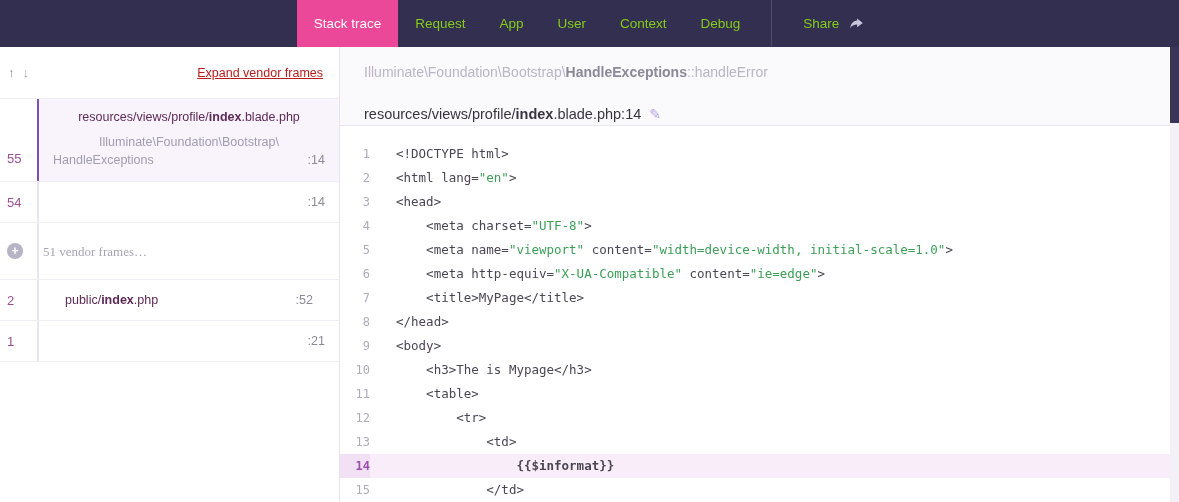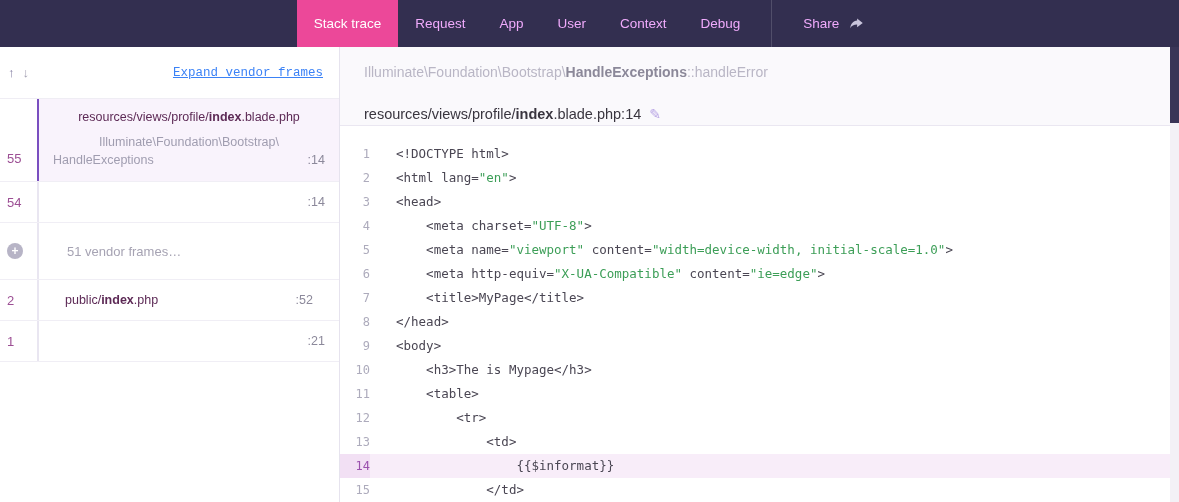--- a/index.html
+++ b/index.html
@@ -16,21 +16,21 @@
   .navbar {
     position: absolute; top: 0; left: 0; right: 0; height: 47px;
     background: #332f50;
     display: flex; justify-content: center;
     z-index: 10;
   }
   .nav-tabs { display: flex; align-items: stretch; }
   .tab {
     display: flex; align-items: center;
     padding: 0 17px;
-    font-size: 13.5px; color: #f0abfc;
+    font-size: 13.5px; color: #84cc16;
     cursor: pointer; white-space: nowrap;
   }
   .tab.active { background: #ec4899; color: #ffffff; }
   .nav-divider { width: 1px; background: rgba(255,255,255,0.15); margin: 0 14px; }
   .tab.share { gap: 9px; }
   .share-svg { width: 17px; height: 15px; fill: #c9c5dc; }
 
   
   .sidebar {
     position: absolute; top: 47px; left: 0; width: 340px; bottom: 0;
@@ -38,41 +38,41 @@
   }
   .sidebar-header {
     height: 52px; display: flex; align-items: center;
     padding: 0 16px 0 4px;
     border-bottom: 1px solid #efedf4;
   }
   .arrow { font-size: 13px; padding: 0 4px; cursor: pointer; }
   .arrow.up { color: #847fa3; }
   .arrow.down { color: #a3a0b2; }
   .expand-link {
-    margin-left: auto; font-size: 12.5px; color: #3b82f6;
-    text-decoration: underline; cursor: pointer; font-family: Liberation Mono, monospace;
+    margin-left: auto; font-size: 12.5px; color: #b91c1c;
+    text-decoration: underline; cursor: pointer;
   }
 
   .frame-row { display: flex; border-bottom: 1px solid #f0eef5; cursor: pointer; }
   .num {
     width: 37px; flex: none;
     display: flex; align-items: center; padding-left: 7px;
     font-size: 13px; color: #9c4f94;
   }
   .frame-row.selected .num { align-items: flex-end; padding-bottom: 15px; }
   .frame-body { flex: 1; border-left: 2px solid #e9e6f1; padding: 11px 14px 12px; }
   .frame-row.selected .frame-body { background: #f9f3fc; border-left-color: #7a4fc0; text-align: center; }
   .frame-file { font-size: 12.5px; color: #5d2a56; }
   .frame-file b { font-weight: 700; }
   .frame-class { margin-top: 9px; font-size: 12.5px; color: #a09db0; line-height: 1.45; }
   .frame-class-row { display: flex; justify-content: space-between; }
   .lineno { color: #8c899b; font-size: 12.5px; }
   .frame-body.simple { display: flex; justify-content: flex-end; align-items: center; padding: 13px 14px; }
   .frame-body.between { display: flex; justify-content: space-between; align-items: center; padding: 13px 26px; }
-  .frame-body.vendor-body { padding: 19px 28px; }
+  .frame-body.vendor-body { padding: 19px 4px; font-family: Liberation Serif, serif; }
   .vendor-label { color: #a6a3b3; font-size: 13px; }
   .plus-circle {
     width: 16px; height: 16px; border-radius: 50%;
     background: #b7b4c6; color: #ffffff;
     font-size: 12px; line-height: 16px; text-align: center;
     display: inline-block; font-weight: 700;
   }
 
   
   .main { position: absolute; left: 340px; top: 47px; right: 0; bottom: 0; }
@@ -86,21 +86,21 @@
   .code-panel {
     position: absolute; top: 78px; left: 0; right: 0; bottom: 0;
     background: #ffffff; border-top: 1px solid #eae7f1;
     padding-top: 16px; overflow: hidden;
     font-family: "DejaVu Sans Mono", monospace;
   }
   .code-row { display: flex; height: 24px; line-height: 24px; }
   .ln { width: 30px; flex: none; text-align: right; color: #adabbc; font-size: 12px; }
   .code-text { padding-left: 26px; white-space: pre; color: #4a4653; font-size: 12.5px; }
   .code-text .s { color: #3c9e57; }
-  .code-row.hl { background: #f8edf9; }
+  .code-row.hl { background: #f8edf9; font-weight: bold; }
   .code-row.hl .ln { color: #9b51ae; background: #f2e0f4; }
 
   
   .scroll-track {
     position: absolute; top: 47px; right: 0; width: 9px; bottom: 0;
     background: #f3f1f6; z-index: 20;
   }
   .scroll-thumb { width: 9px; height: 76px; background: #3a3557; cursor: pointer; }
 </style>
 </head>

